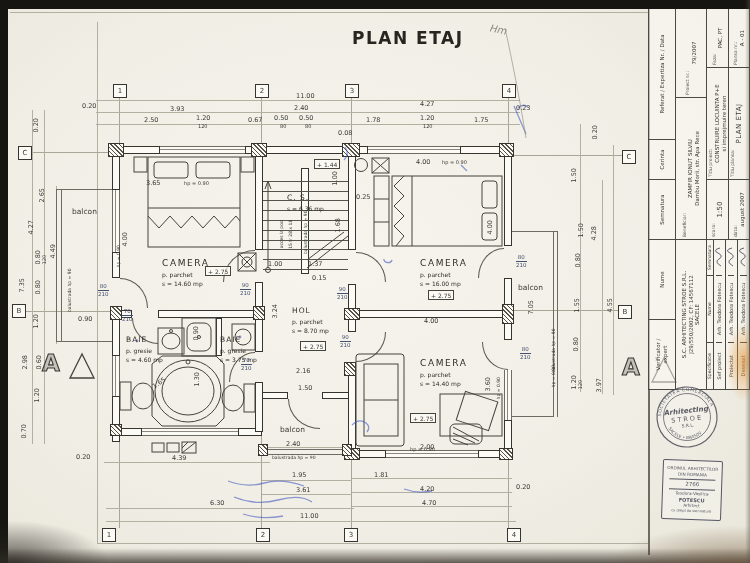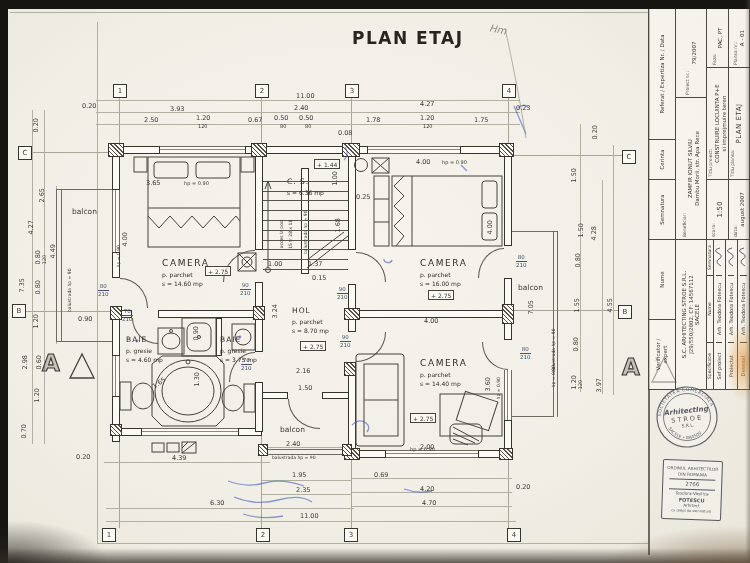--- a/index.html
+++ b/index.html
@@ -288,21 +288,21 @@
     </g>
   </svg>
 
   <div class="room" style="left:162px;top:258px">
     <div class="nm">CAMERA</div>
     <div class="sub">p. parchet</div>
     <div class="sub">s = 14.60 mp</div>
   </div>
   <div class="lvl" style="left:205px;top:266px">+ 2.75</div>
 
-  <div class="room" style="left:287px;top:177px">
+  <div class="room" style="left:287px;top:193px">
     <div class="nms">C. S.</div>
     <div class="sub">s = 6.36 mp</div>
   </div>
   <div class="lvl" style="left:314px;top:159px">+ 1.44</div>
 
   <div class="room" style="left:420px;top:258px">
     <div class="nm">CAMERA</div>
     <div class="sub">p. parchet</div>
     <div class="sub">s = 16.00 mp</div>
   </div>
@@ -397,24 +397,24 @@
   <div class="dim v" style="left:603px;top:302px">4.55</div>
   <div class="dim v" style="left:569px;top:341px">0.80</div>
   <div class="dim v" style="left:567px;top:379px">1.20</div>
   <div class="dim v sm" style="left:576px;top:382px">120</div>
   <div class="dim v" style="left:592px;top:382px">3.97</div>
   <div class="dim v" style="left:524px;top:304px">7.05</div>
 
   <div class="dim" style="left:172px;top:455px">4.39</div>
   <div class="dim" style="left:286px;top:441px">2.40</div>
   <div class="dim" style="left:292px;top:472px">1.95</div>
-  <div class="dim" style="left:296px;top:487px">2.35</div>
+  <div class="dim" style="left:296px;top:487px">3.61</div>
   <div class="dim" style="left:210px;top:500px">6.30</div>
   <div class="dim" style="left:300px;top:513px">11.00</div>
-  <div class="dim" style="left:374px;top:472px">0.69</div>
+  <div class="dim" style="left:374px;top:472px">1.81</div>
   <div class="dim" style="left:420px;top:444px">2.00</div>
   <div class="dim" style="left:420px;top:486px">4.20</div>
   <div class="dim" style="left:422px;top:500px">4.70</div>
   <div class="dim" style="left:516px;top:484px">0.20</div>
 
   <div class="dim" style="left:146px;top:180px">3.65</div>
   <div class="dim v" style="left:118px;top:236px">4.00</div>
   <div class="dim" style="left:416px;top:159px">4.00</div>
   <div class="dim v" style="left:483px;top:224px">4.00</div>
   <div class="dim" style="left:424px;top:318px">4.00</div>

